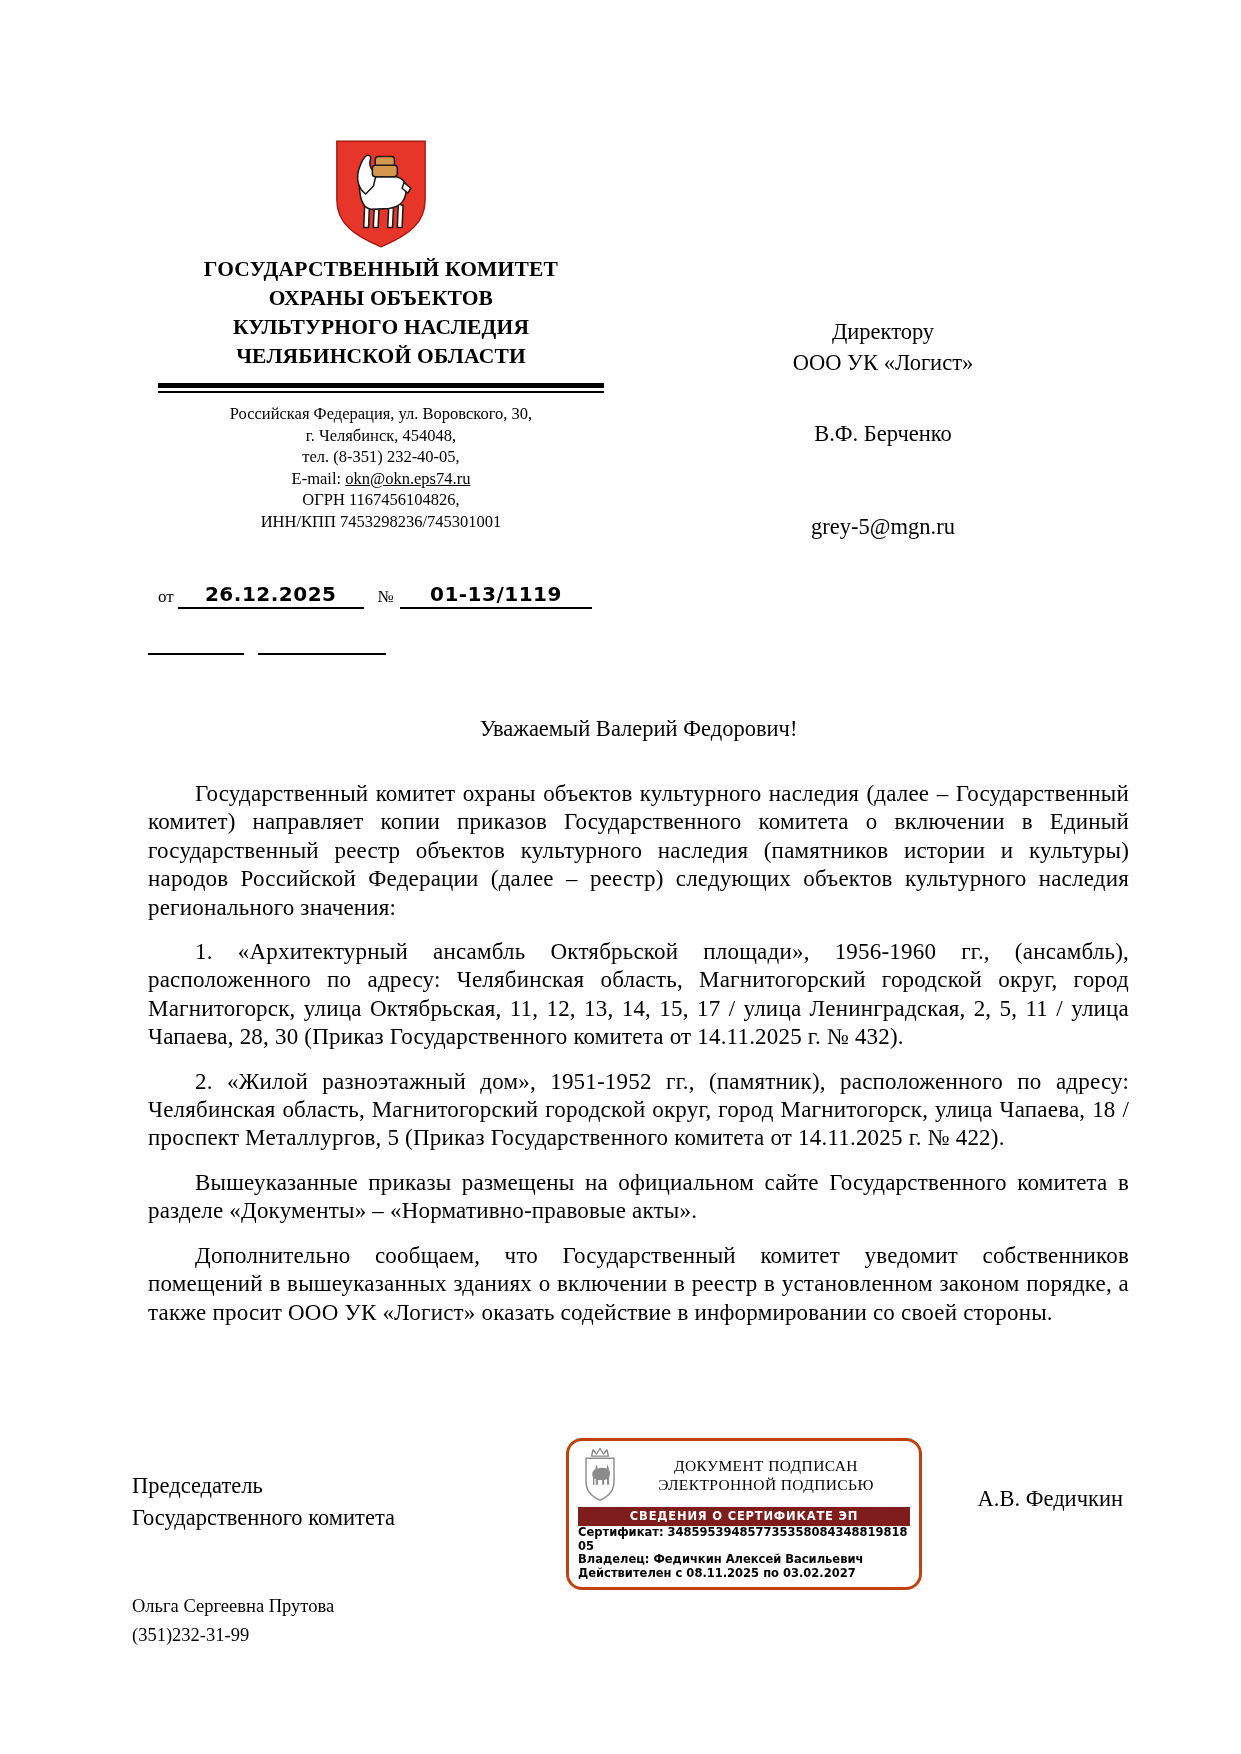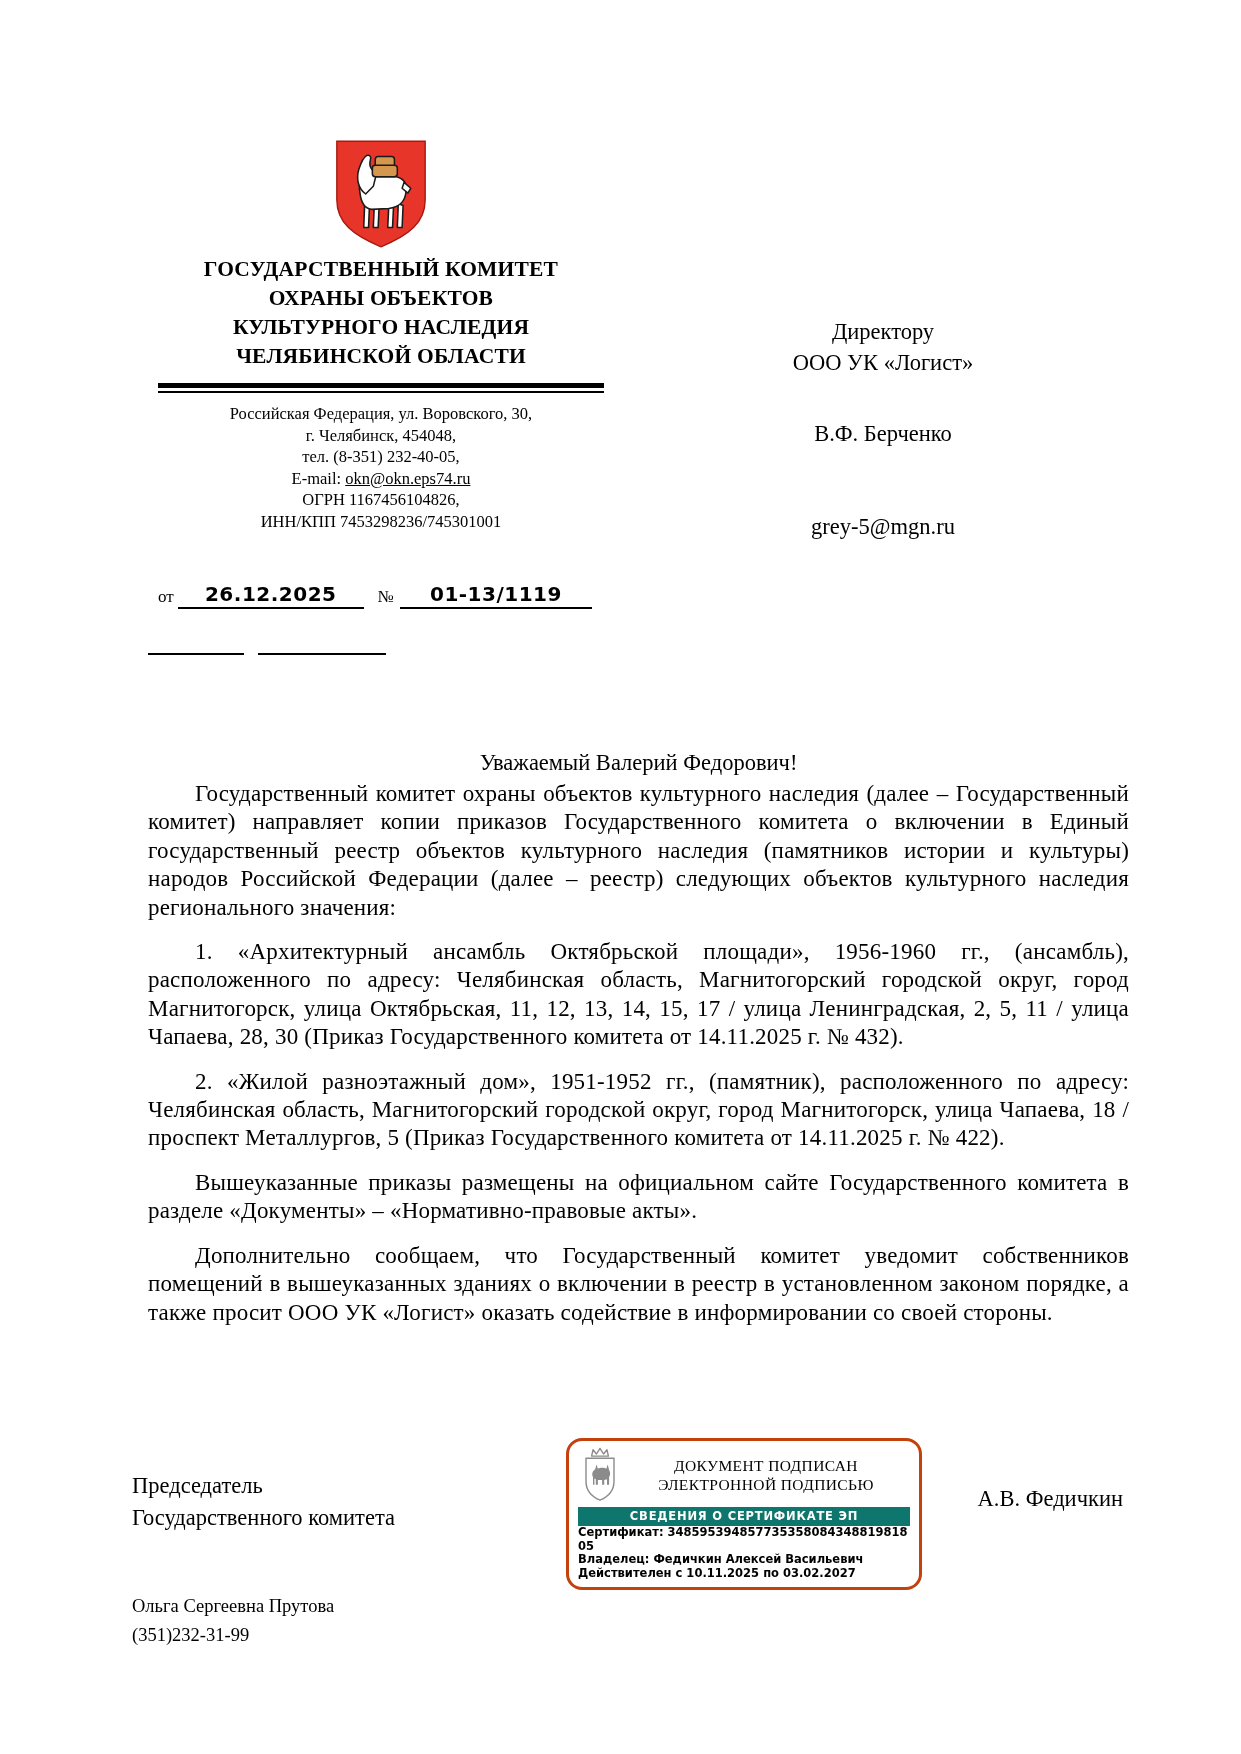--- a/index.html
+++ b/index.html
@@ -33,40 +33,40 @@
   .blank-line.a { left:148px; width:96px; }
   .blank-line.b { left:258px; width:128px; }
 
   
   .recipient { position:absolute; left:660px; top:316px; width:446px; text-align:center;
                font-size:22.5px; line-height:31px; }
   .recipient .person { margin-top:40px; }
   .recipient .mail { margin-top:62px; }
 
   
-  .salutation { position:absolute; left:132px; top:750px; width:1013px; text-align:center; font-size:22.5px; }
+  .salutation { position:absolute; left:132px; top:716px; width:1013px; text-align:center; font-size:22.5px; }
   .body-text { position:absolute; left:132px; top:764px; width:1013px;
                font-size:23px; line-height:28.4px; letter-spacing:0.2px; text-align:justify; }
   .body-text p { margin:16px; text-indent:47px; }
 
   
   .sign-position { position:absolute; left:132px; top:1470px; font-size:22.5px; line-height:32px; }
   .sign-name { position:absolute; right:118px; top:1486px; font-size:22.5px; }
 
   
   .stamp {
     position:absolute; left:566px; top:1438px; width:356px; height:152px; box-sizing:border-box;
     border:3px solid #c2410c; border-radius:16px; background:#fff; padding:6px 9px 5px 9px;
     font-family:"DejaVu Sans", sans-serif;
   }
   .stamp-head { display:flex; align-items:center; }
   .stamp-emblem { width:44px; height:56px; flex:0 0 auto; }
   .stamp-title { flex:1; text-align:center; font-family:"Liberation Serif", serif;
                  font-size:15.5px; line-height:19px; letter-spacing:0.4px; }
-  .stamp-bar { margin-top:4px; background:#0f766e; color:#fff; text-align:center;
+  .stamp-bar { margin-top:4px; background:#7f1d1d; color:#fff; text-align:center;
                font-size:11.5px; font-weight:700; letter-spacing:0.8px; padding:2px 0 3px 0; }
   .stamp-line { font-size:11.5px; font-weight:700; line-height:13.5px; word-break:break-all; }
 
   
   .executor { position:absolute; left:132px; top:1592px; font-size:18.5px; line-height:29px; }
 </style>
 </head>
 <body>
 
 <div class="page">
@@ -150,21 +150,21 @@
         <path fill="#8b8b8b" d="M20 54 L20 43 C18 39 19 34 23 32 L25 25 L27 31 C30 29 36 29 39 31 L41 25 L43 33 C45 36 45 40 43 43 L43 54 L40 54 L40 46 L36 47 L36 54 L33 54 L33 47 L27 47 L27 54 L24 54 L24 46 L22 45 L22 54 Z"></path>
       </svg>
       <div class="stamp-title">
         <div>ДОКУМЕНТ ПОДПИСАН</div>
         <div>ЭЛЕКТРОННОЙ ПОДПИСЬЮ</div>
       </div>
     </div>
     <div class="stamp-bar">СВЕДЕНИЯ О СЕРТИФИКАТЕ ЭП</div>
     <div class="stamp-line">Сертификат: 34859539485773535808434881981805</div>
     <div class="stamp-line">Владелец: Федичкин Алексей Васильевич</div>
-    <div class="stamp-line">Действителен с 10.11.2025 по 03.02.2027</div>
+    <div class="stamp-line">Действителен с 08.11.2025 по 03.02.2027</div>
   </div>
 
   <div class="executor">
     <div>Ольга Сергеевна Прутова</div>
     <div>(351)232-31-99</div>
   </div>
 
 </div>
 
 </body></html>

